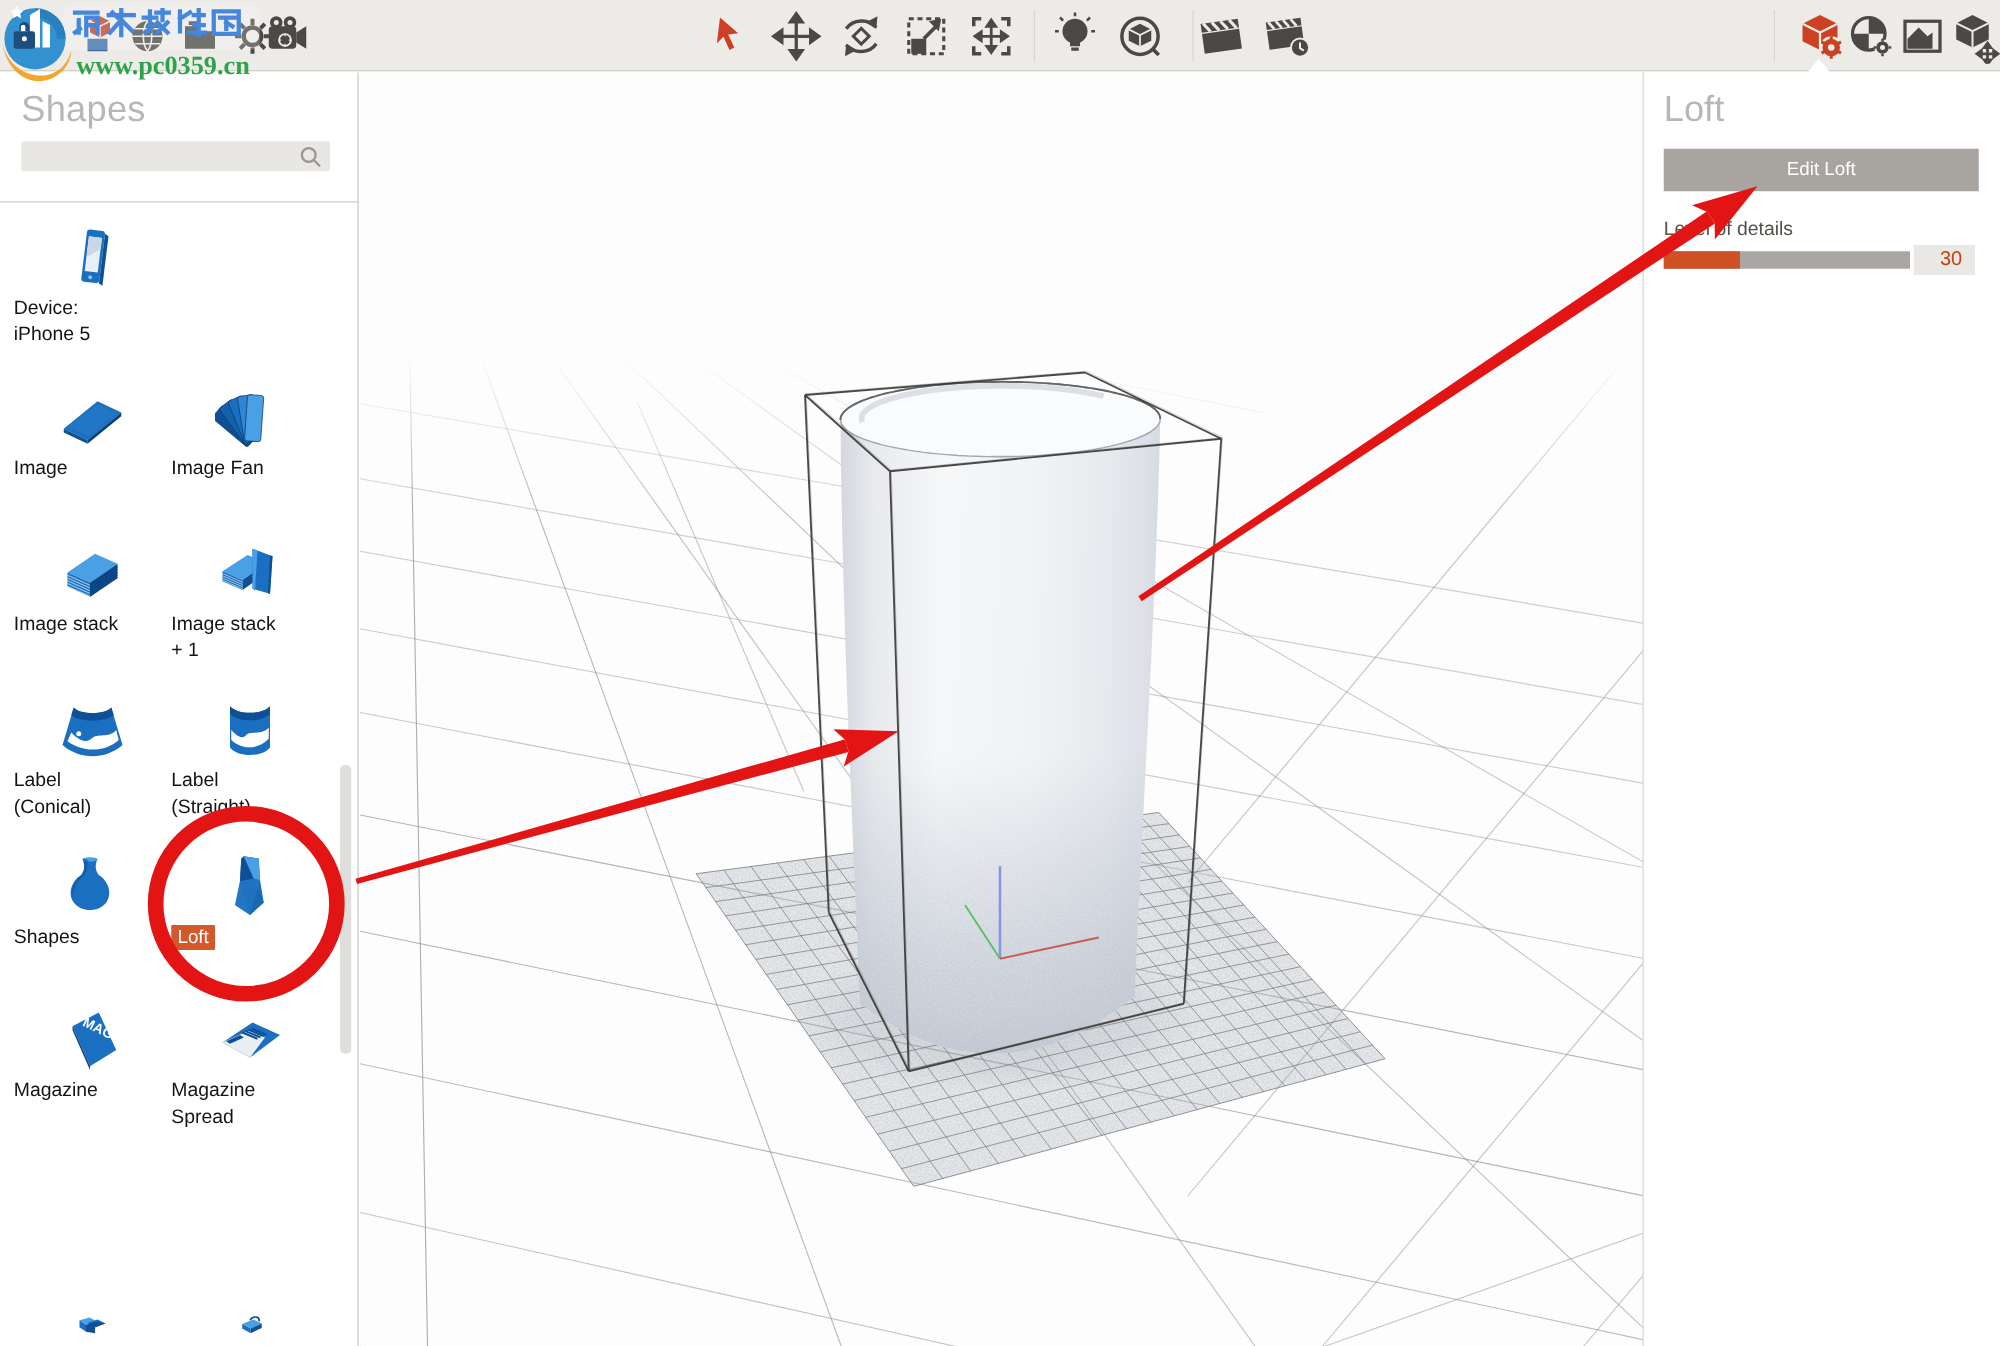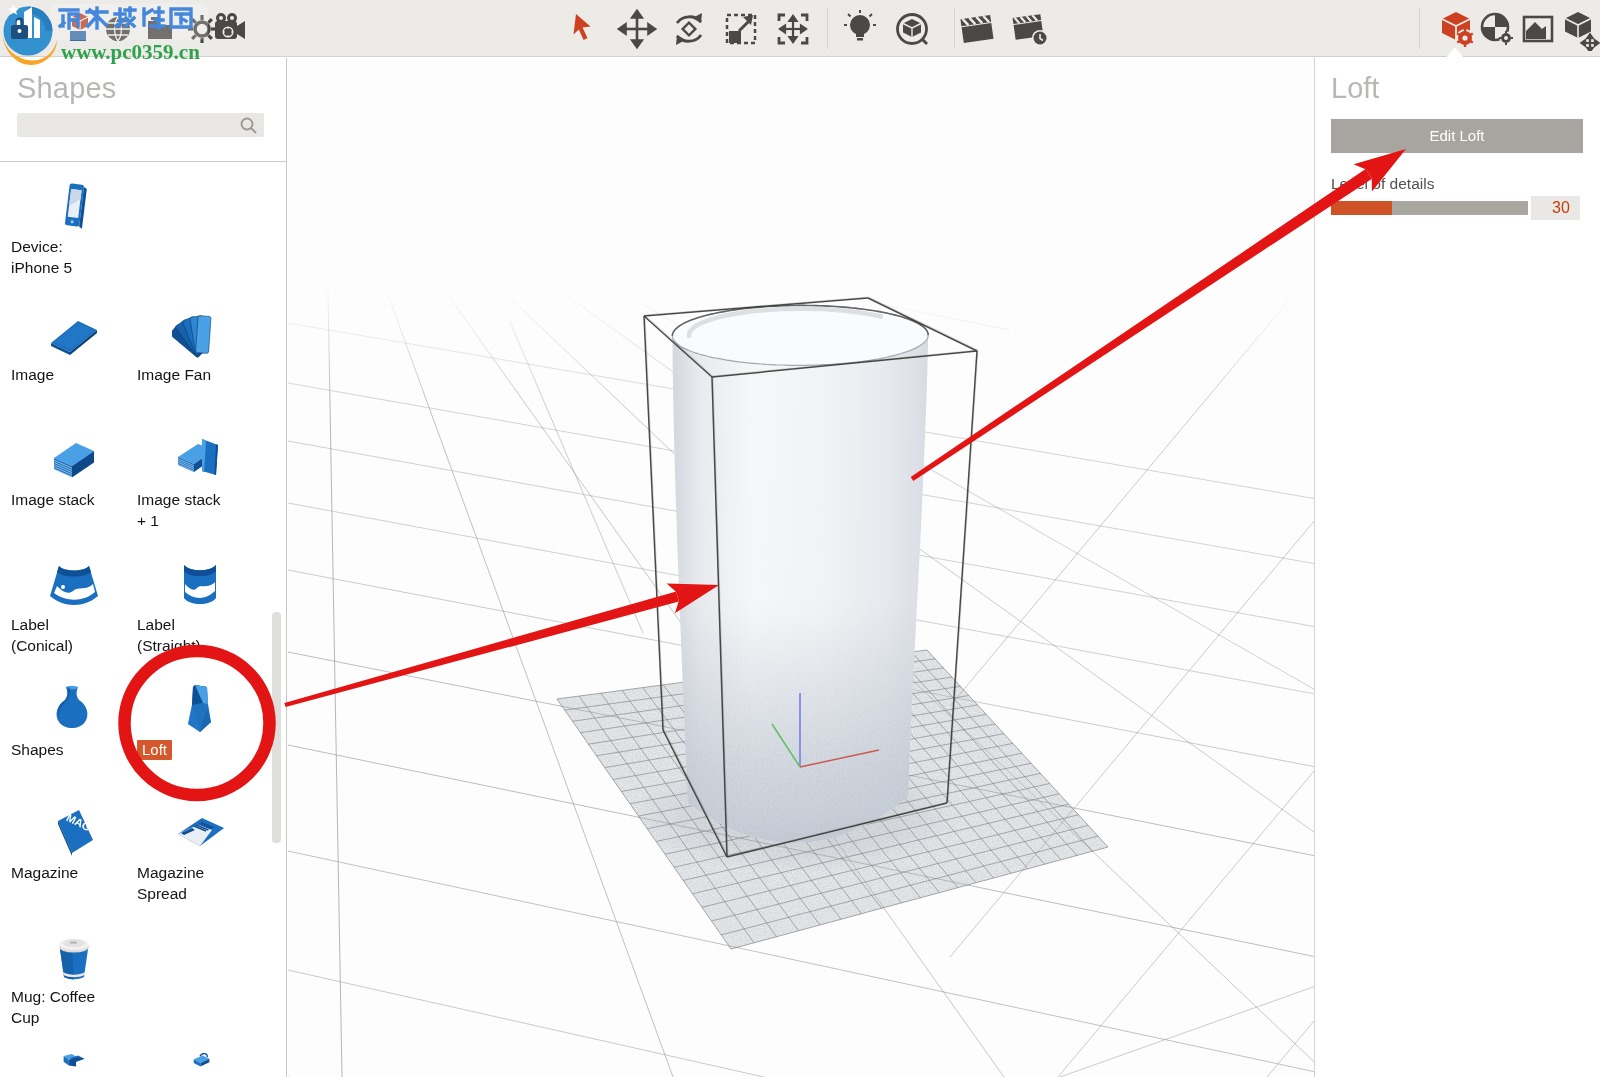--- a/index.html
+++ b/index.html
@@ -320,32 +320,20 @@
           <path d="M6,26 L28,16 L40,22 L28,38Z" fill="#e9eef4"></path>
           <path d="M9,25 L20,20 L23,22 L12,27Z" fill="#0e4f95"></path>
           <g stroke="#0e4f95" stroke-width="1.6">
             <line x1="22.0" y1="18.0" x2="34.0" y2="23.0"></line>
             <line x1="24.4" y1="16.9" x2="36.4" y2="21.9"></line>
             <line x1="26.8" y1="15.8" x2="38.8" y2="20.8"></line>
             <line x1="29.2" y1="14.7" x2="41.2" y2="19.7"></line>
           </g>
         </svg>
         <div class="lbl">Magazine<br>Spread</div>
-      </div>
-      <div class="item" style="left:11px;top:874px">
-        <svg width="56" height="50" viewBox="0 0 56 50" style="display:block;margin:0 auto">
-          <path d="M14,17 L18,45 C24,48 32,48 38,45 L42,17 Z" fill="#1b6fc0"></path>
-          <path d="M14,17 L18,45 C21,46.5 24,47.3 28,47.5 L26,17Z" fill="#1562ab"></path>
-          <ellipse cx="28" cy="15" rx="15" ry="5.5" fill="#dcdcda"></ellipse>
-          <ellipse cx="28" cy="12.5" rx="15" ry="5.5" fill="#f2f1ef"></ellipse>
-          <ellipse cx="28" cy="11" rx="11" ry="4" fill="#e4e3e1"></ellipse>
-          <rect x="24" y="9.5" width="7" height="2.2" rx="1" fill="#b9b8b6"></rect>
-          <path d="M17,40 C23,43.5 33,43.5 39,40 l-0.5,3 C33,46 23,46 17.5,43Z" fill="#e8e7e5"></path>
-        </svg>
-        <div class="lbl">Mug: Coffee<br>Cup</div>
       </div>
       <div class="item" style="left:11px;top:995px">
         <svg width="56" height="26" viewBox="0 0 56 50" style="display:block;margin:0 auto">
           <path d="M8,6 L24,2 L34,8 L18,13 Z" fill="#4aa0e4"></path>
           <path d="M20,10 L36,5 L48,11 L32,17Z" fill="#1b6fc0"></path>
           <path d="M8,6 L18,13 L18,24 L8,17Z" fill="#1b6fc0"></path>
           <path d="M18,13 L34,8 L48,11 L32,17 L32,26 L18,24Z" fill="#0e4f95"></path>
         </svg>
       </div>
       <div class="item" style="left:137px;top:995px">

